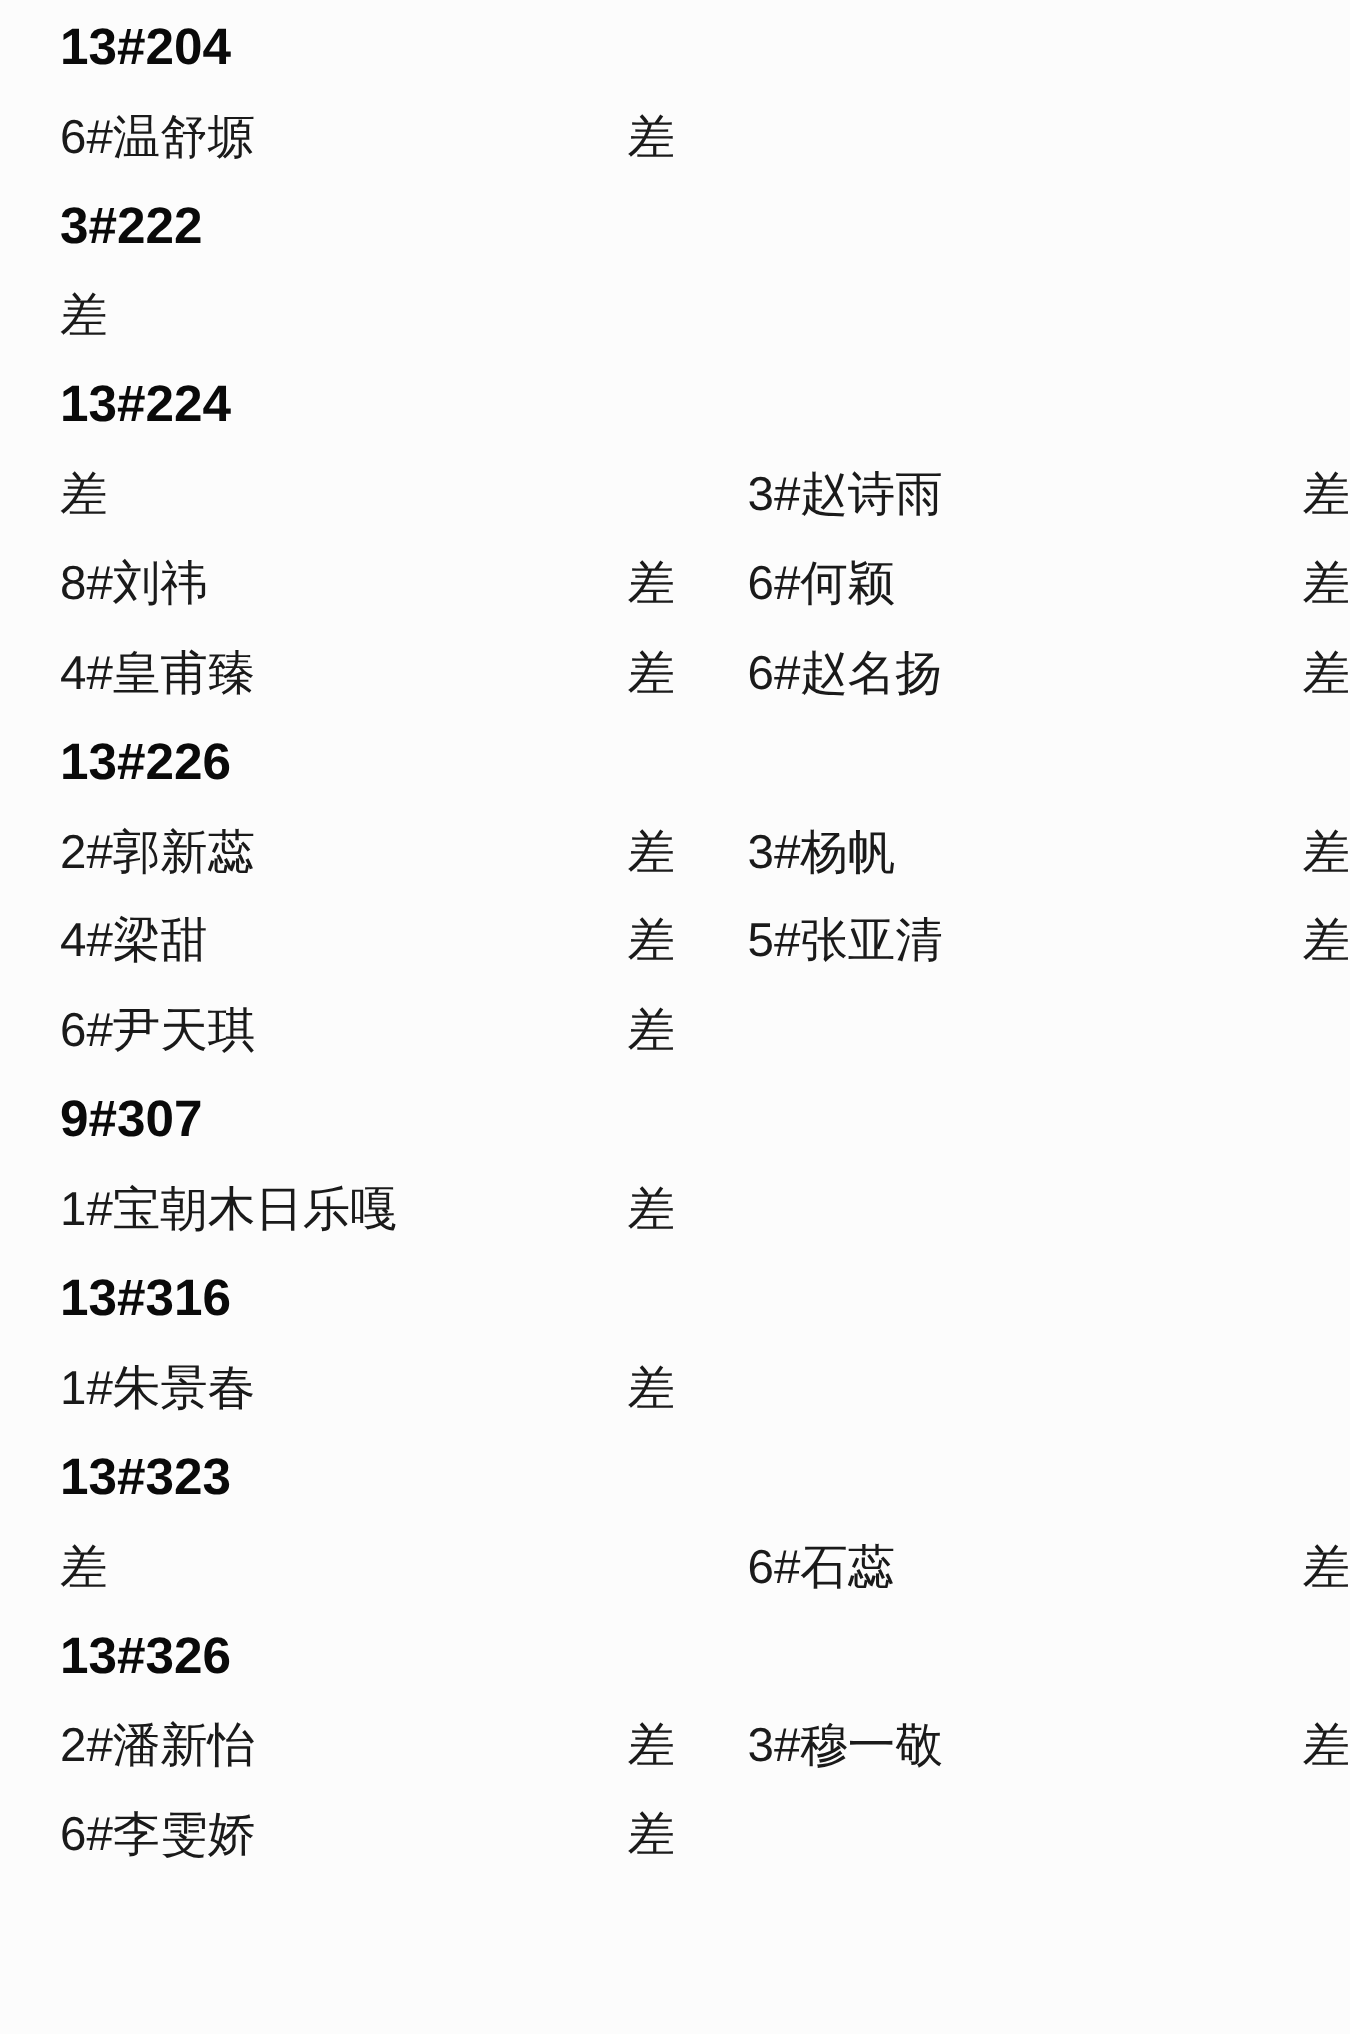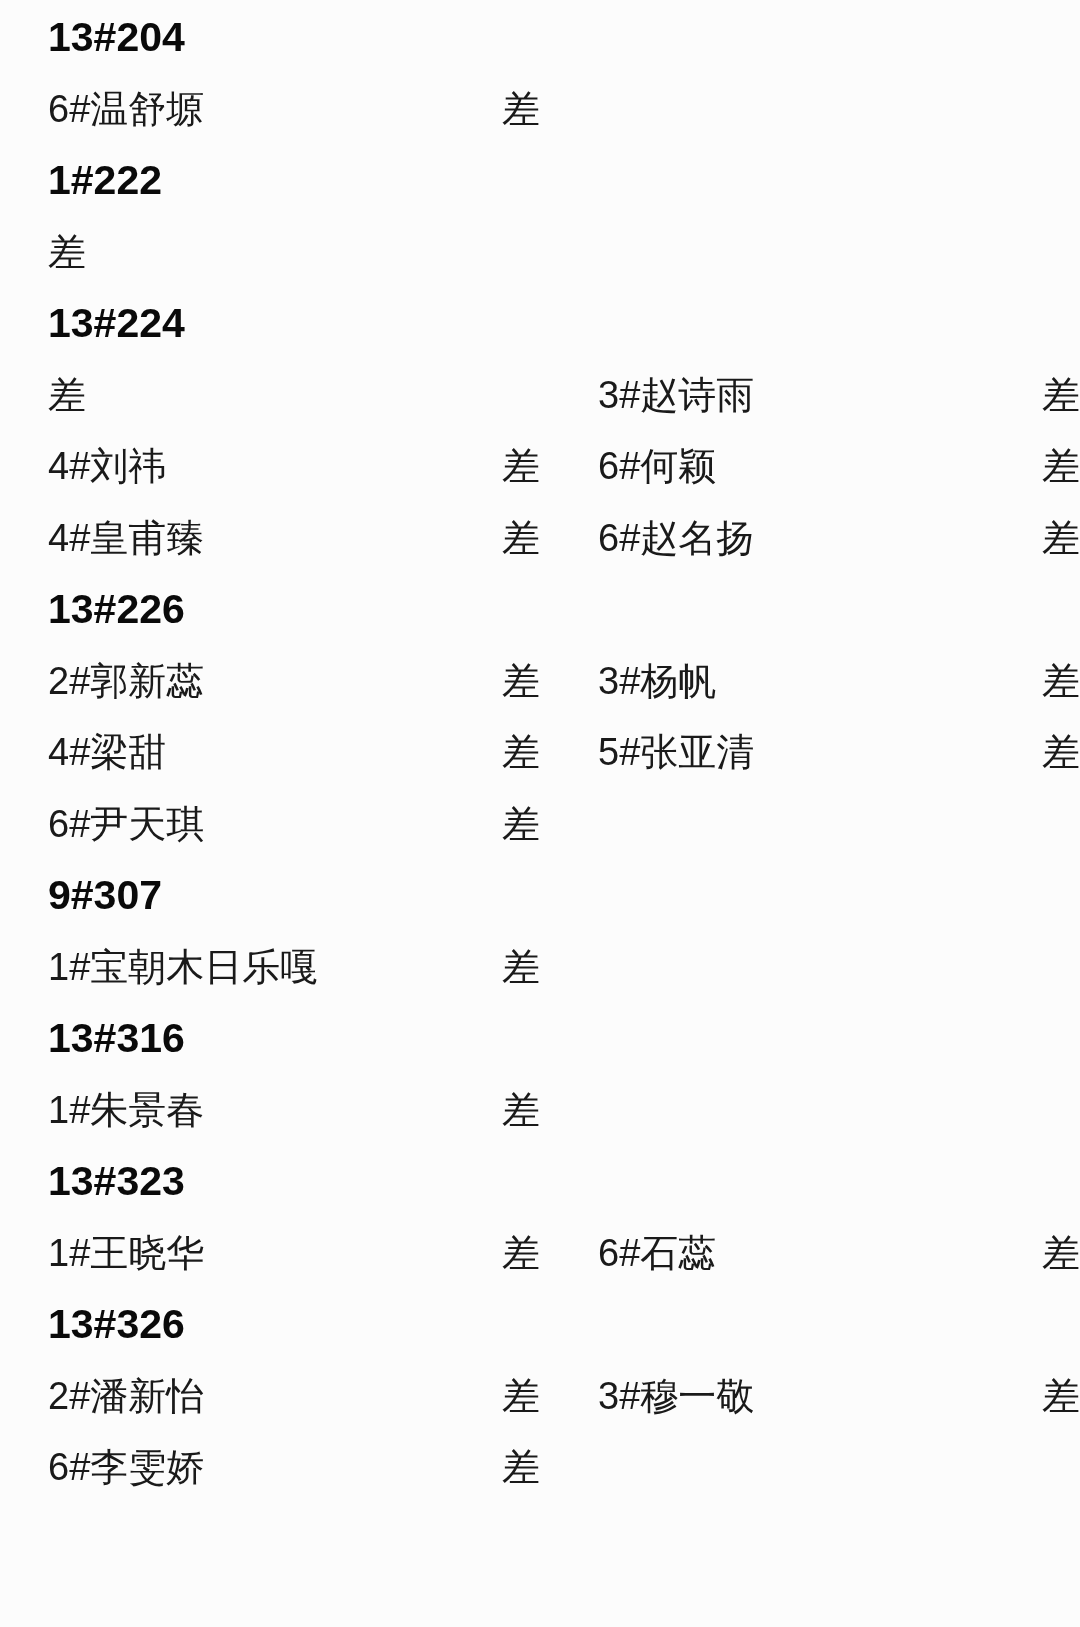--- a/index.html
+++ b/index.html
@@ -62,39 +62,39 @@
       <div class="room-section">
         <div class="room-heading">13#204</div>
         <div class="entries">
           <div class="entry">
             <span class="entry-name">6#温舒塬</span>
             <span class="entry-rating">差</span>
           </div>
         </div>
       </div>
       <div class="room-section">
-        <div class="room-heading">1#222</div>
+        <div class="room-heading">3#222</div>
         <div class="entries">
           <div class="entry">
             <span class="entry-rating">差</span>
           </div>
         </div>
       </div>
       <div class="room-section">
         <div class="room-heading">13#224</div>
         <div class="entries">
           <div class="entry">
             <span class="entry-rating">差</span>
           </div>
           <div class="entry">
             <span class="entry-name">3#赵诗雨</span>
             <span class="entry-rating">差</span>
           </div>
           <div class="entry">
-            <span class="entry-name">4#刘祎</span>
+            <span class="entry-name">8#刘祎</span>
             <span class="entry-rating">差</span>
           </div>
           <div class="entry">
             <span class="entry-name">6#何颖</span>
             <span class="entry-rating">差</span>
           </div>
         </div>
       </div>
       <div class="room-section">
         <div class="entries">
@@ -148,21 +148,20 @@
           <div class="entry">
             <span class="entry-name">1#朱景春</span>
             <span class="entry-rating">差</span>
           </div>
         </div>
       </div>
       <div class="room-section">
         <div class="room-heading">13#323</div>
         <div class="entries">
           <div class="entry">
-            <span class="entry-name">1#王晓华</span>
             <span class="entry-rating">差</span>
           </div>
           <div class="entry">
             <span class="entry-name">6#石蕊</span>
             <span class="entry-rating">差</span>
           </div>
         </div>
       </div>
       <div class="room-section">
         <div class="room-heading">13#326</div>

